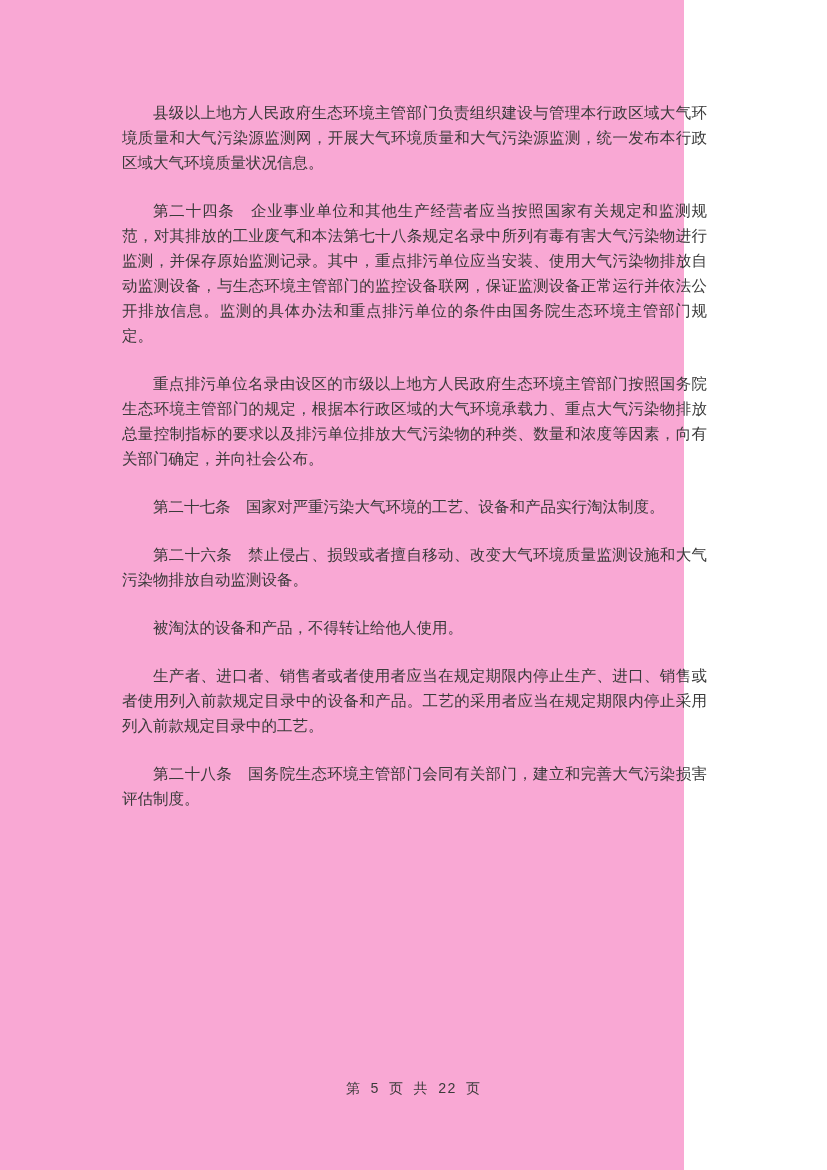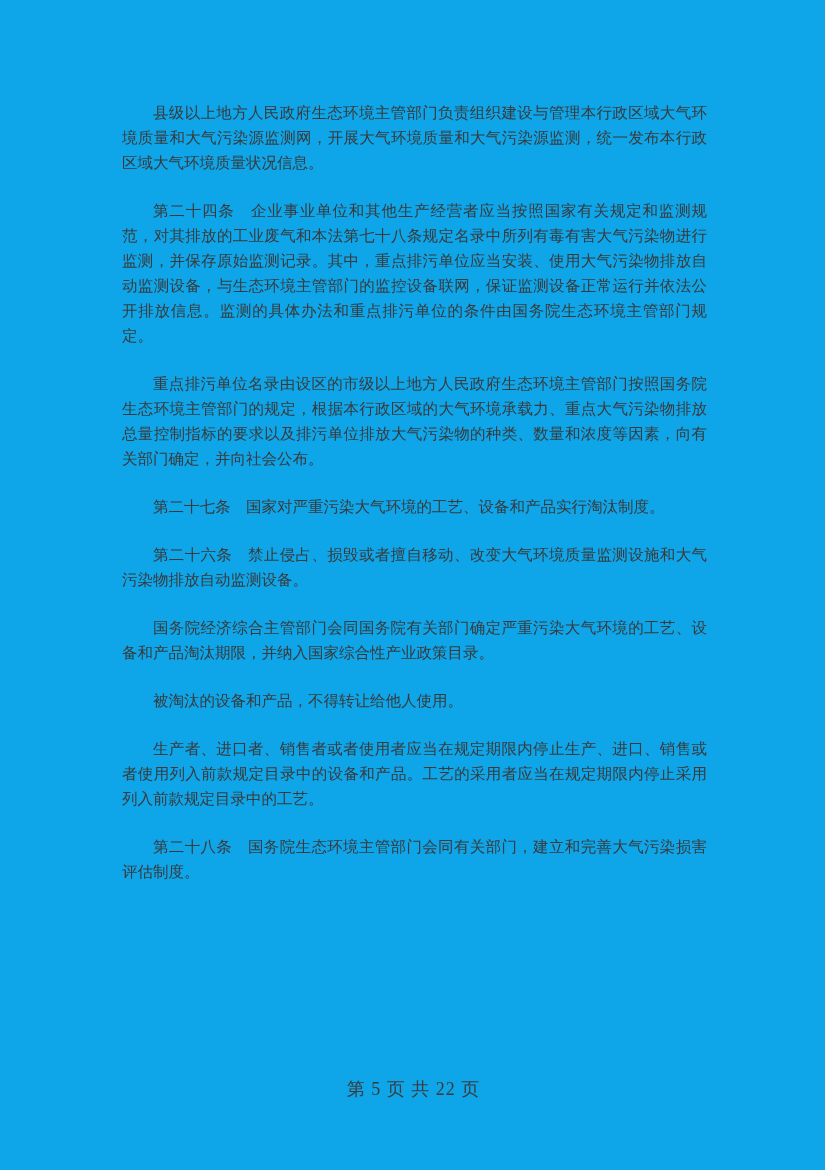--- a/index.html
+++ b/index.html
@@ -11,23 +11,23 @@
     width: 827px;
     height: 1170px;
     position: relative;
     overflow: hidden;
     font-family: "Liberation Serif", "DejaVu Serif", serif;
   }
   .page {
     position: absolute;
     left: 0;
     top: 0;
-    width: 825px;
+    width: 684px;
     height: 1170px;
-    background: #0ea5e9;
+    background: #f9a8d4;
   }
   .doc-body {
     position: absolute;
     left: 122px;
     top: 100px;
     width: 585px;
   }
   .para {
     margin: 0 0 23px 0;
     font-size: 15.5px;
@@ -36,39 +36,39 @@
     text-align: justify;
     text-indent: 2em;
     word-break: break-all;
   }
   .page-footer {
     position: absolute;
     left: 0;
     top: 1080px;
     width: 827px;
     text-align: center;
-    font-size: 18px;
+    font-size: 14px;
     line-height: 18px;
     color: #3b3b3b;
+    font-family: Liberation Mono, monospace;
   }
   .page-footer span {
     letter-spacing: 1px;
   }
 </style>
 </head>
 <body>
 
 <div class="page">
   <div class="doc-body" id="doc-body">
       <p class="para">县级以上地方人民政府生态环境主管部门负责组织建设与管理本行政区域大气环境质量和大气污染源监测网，开展大气环境质量和大气污染源监测，统一发布本行政区域大气环境质量状况信息。</p>
       <p class="para">第二十四条　企业事业单位和其他生产经营者应当按照国家有关规定和监测规范，对其排放的工业废气和本法第七十八条规定名录中所列有毒有害大气污染物进行监测，并保存原始监测记录。其中，重点排污单位应当安装、使用大气污染物排放自动监测设备，与生态环境主管部门的监控设备联网，保证监测设备正常运行并依法公开排放信息。监测的具体办法和重点排污单位的条件由国务院生态环境主管部门规定。</p>
       <p class="para">重点排污单位名录由设区的市级以上地方人民政府生态环境主管部门按照国务院生态环境主管部门的规定，根据本行政区域的大气环境承载力、重点大气污染物排放总量控制指标的要求以及排污单位排放大气污染物的种类、数量和浓度等因素，向有关部门确定，并向社会公布。</p>
       <p class="para">第二十七条　国家对严重污染大气环境的工艺、设备和产品实行淘汰制度。</p>
       <p class="para">第二十六条　禁止侵占、损毁或者擅自移动、改变大气环境质量监测设施和大气污染物排放自动监测设备。</p>
-      <p class="para">国务院经济综合主管部门会同国务院有关部门确定严重污染大气环境的工艺、设备和产品淘汰期限，并纳入国家综合性产业政策目录。</p>
       <p class="para">被淘汰的设备和产品，不得转让给他人使用。</p>
       <p class="para">生产者、进口者、销售者或者使用者应当在规定期限内停止生产、进口、销售或者使用列入前款规定目录中的设备和产品。工艺的采用者应当在规定期限内停止采用列入前款规定目录中的工艺。</p>
       <p class="para">第二十八条　国务院生态环境主管部门会同有关部门，建立和完善大气污染损害评估制度。</p>
     </div>
   <div class="page-footer">
     <span>第 5 页 共 22 页</span>
   </div>
 </div>
 
 </body></html>

